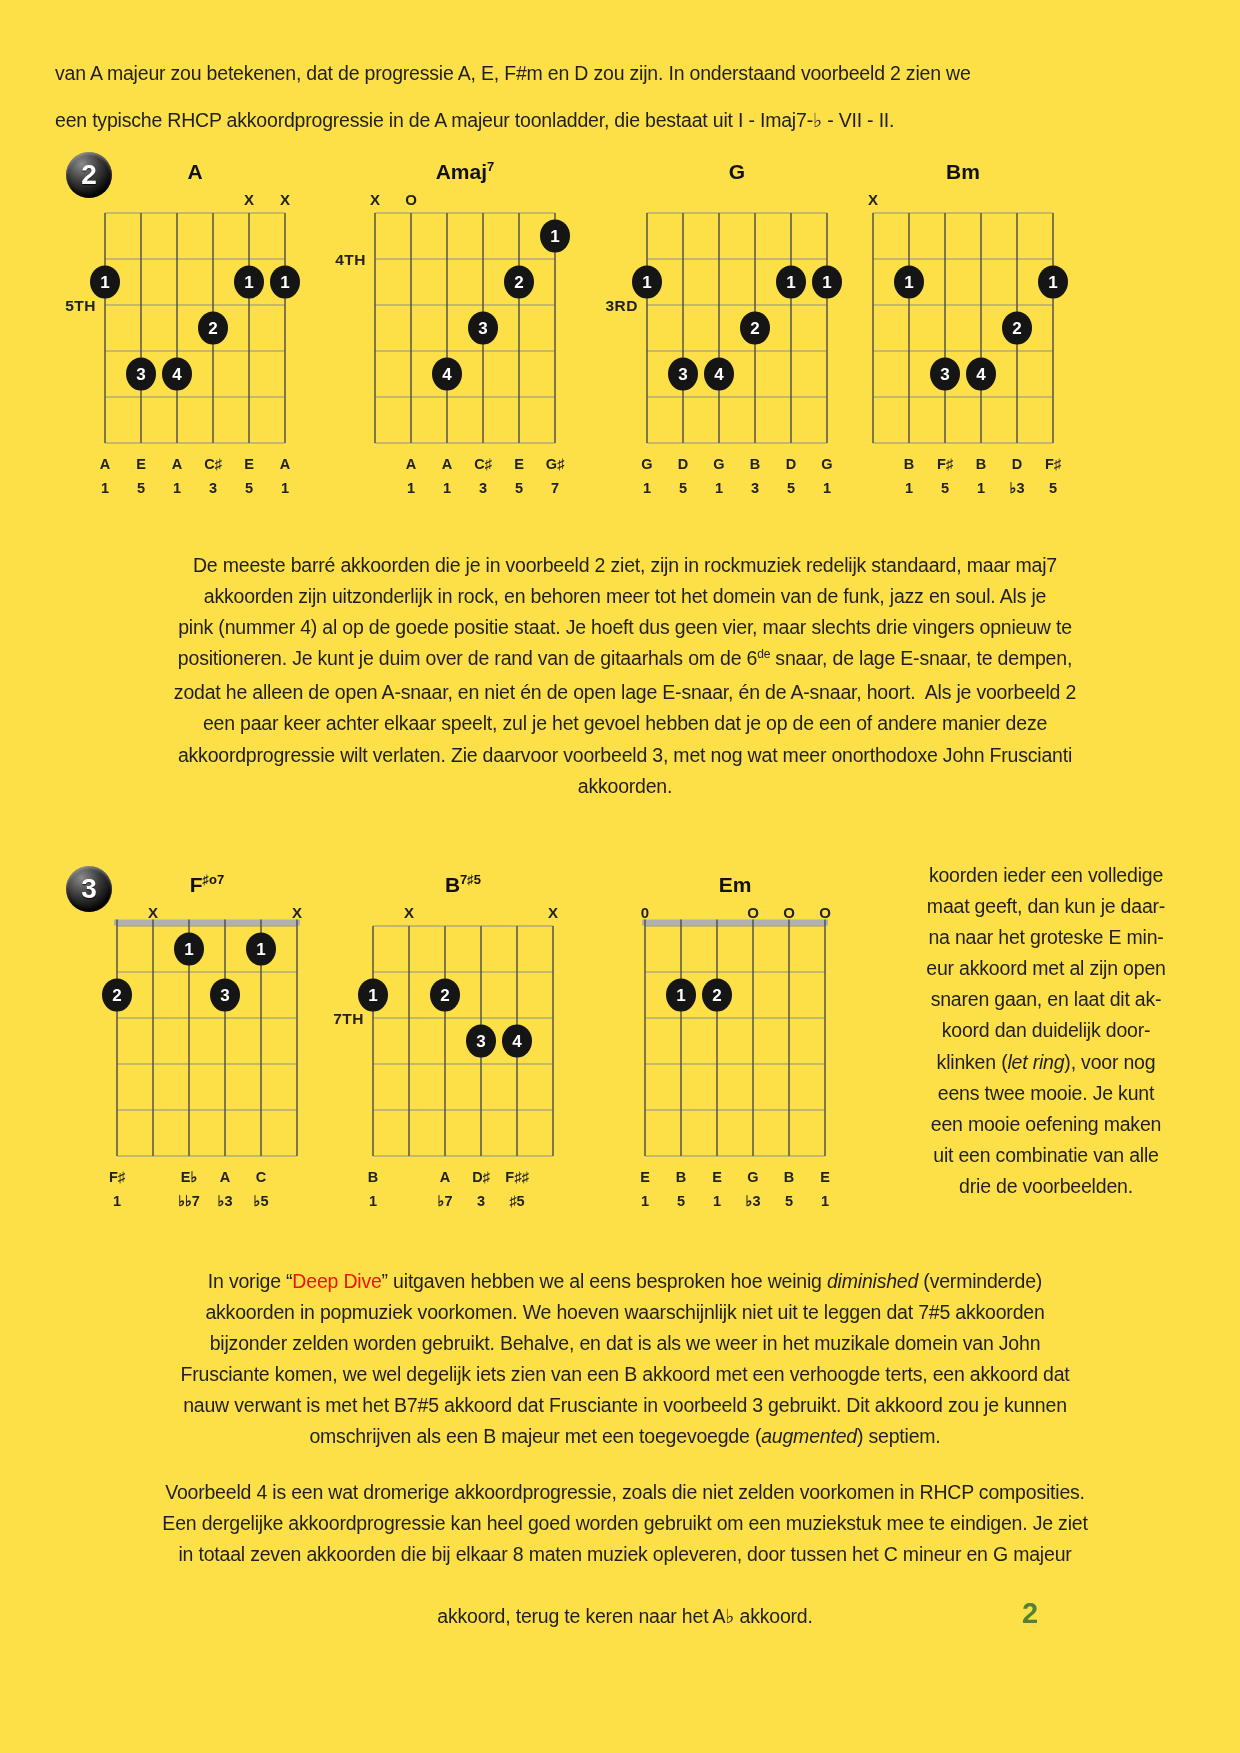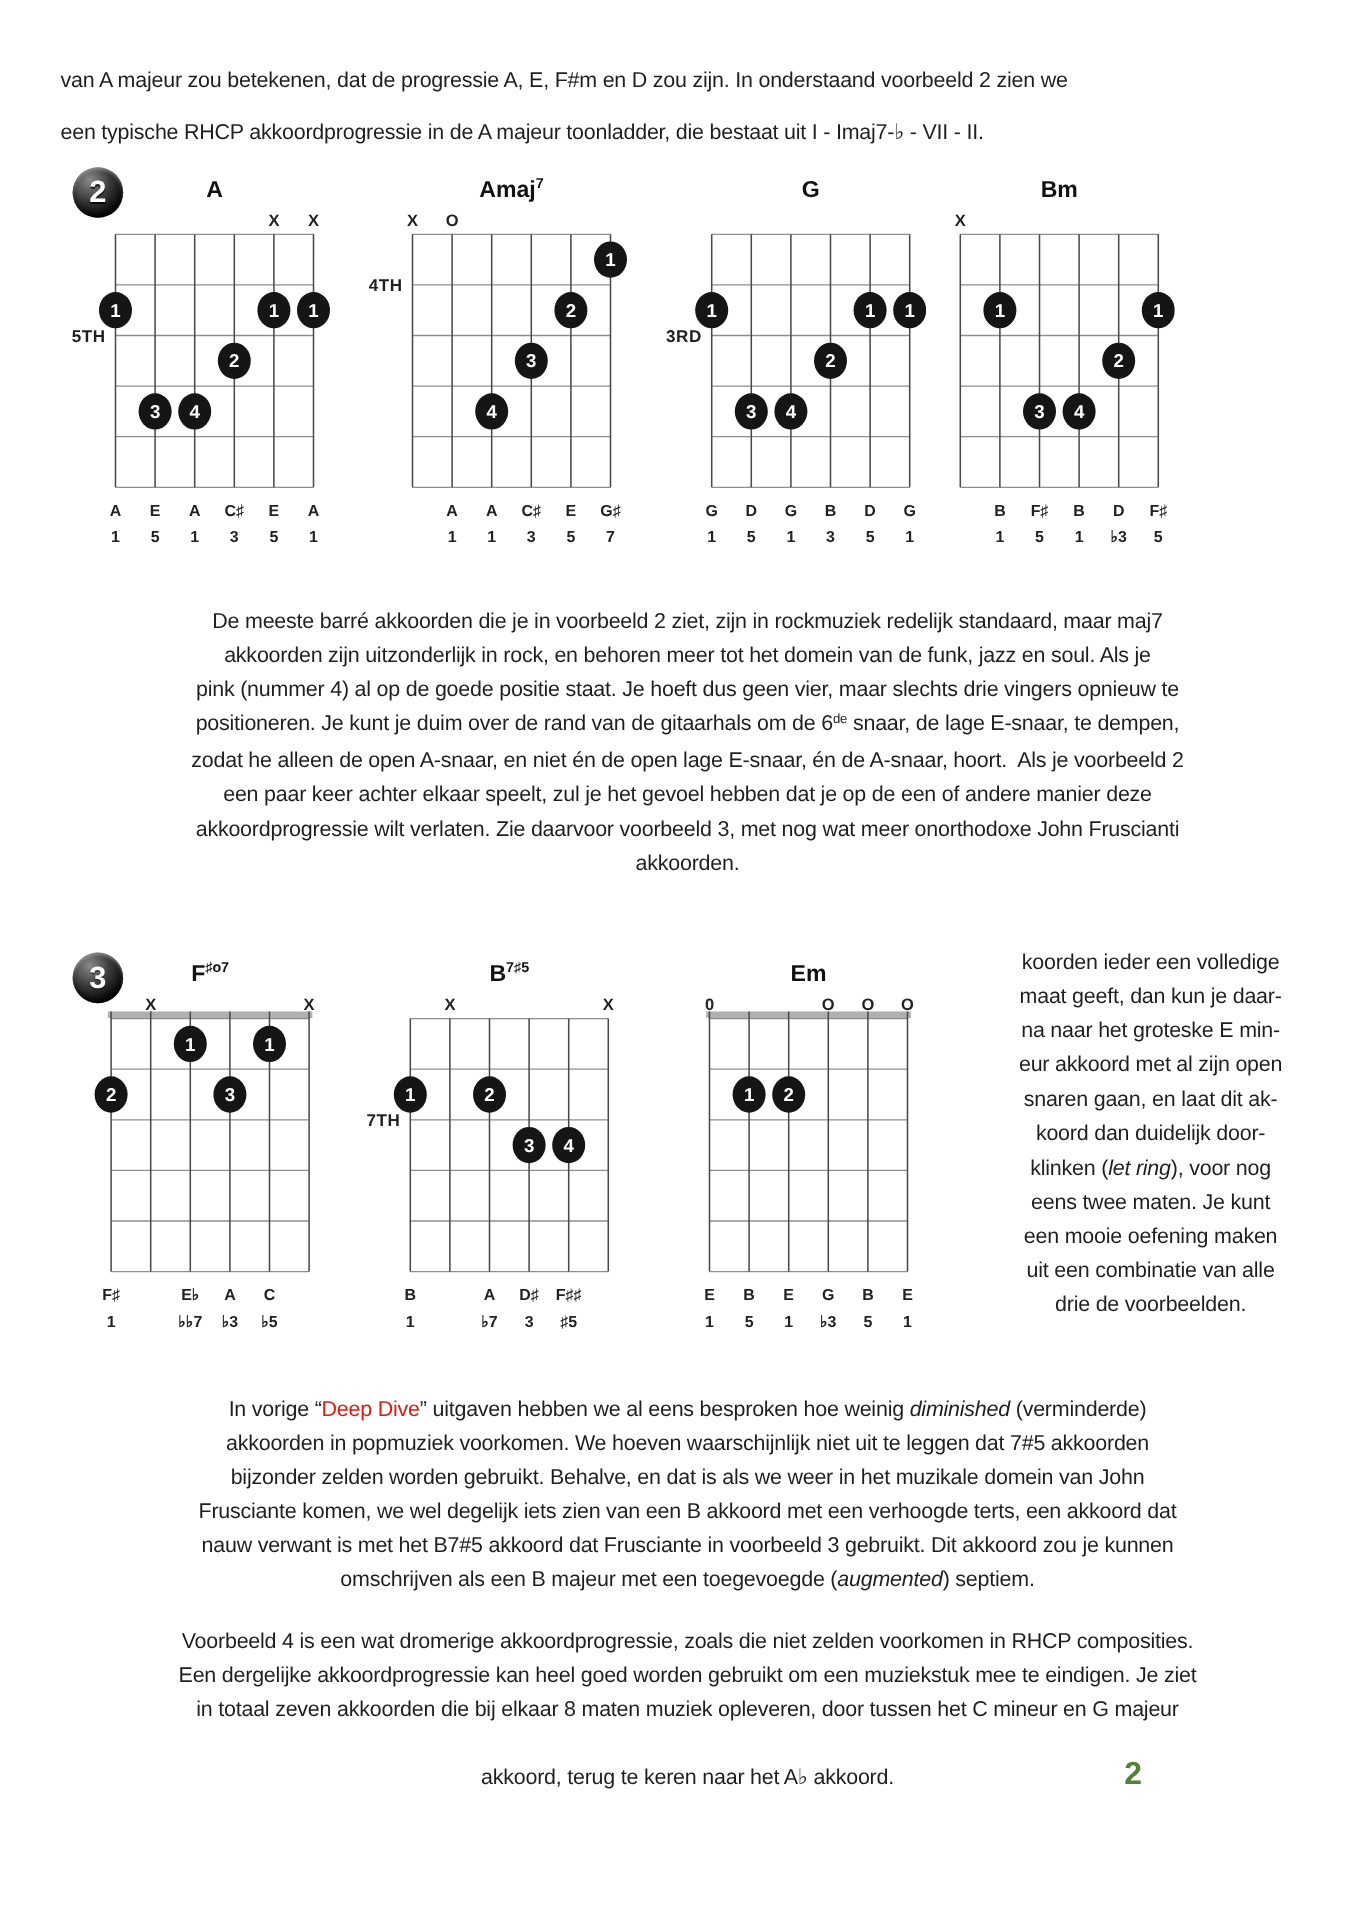--- a/index.html
+++ b/index.html
@@ -1,17 +1,17 @@
 <!DOCTYPE html>
 <html style="--red: #e8150c; --green: #538135;"><head>
 <meta charset="utf-8">
 <style>
   html,body{margin:0;padding:0;background:#e9e9e9;}
   .page{
-    position:relative;width:1240px;height:1753px;margin:0 auto;background:#ffffff;
+    position:relative;width:1240px;height:1753px;margin:0 auto;background:#fde047;
     font-family:"Liberation Sans",sans-serif;color:#1f1f1f;overflow:hidden;
   }
   .para{position:absolute;font-size:19.5px;letter-spacing:-0.2px;}
   .para .line{white-space:pre;}
   .intro .line{line-height:47px;}
   .body-par .line{line-height:31.1px;text-align:center;}
   .seg-n{}
   .seg-i{font-style:italic;}
   .seg-r{color:var(--red,#e8150c);}
   .seg-sup{font-size:12px;position:relative;top:-7px;}
@@ -212,21 +212,21 @@
       <div class="line"><span class="seg-n">akkoorden zijn uitzonderlijk in rock, en behoren meer tot het domein van de funk, jazz en soul. Als je</span></div>
       <div class="line"><span class="seg-n">pink (nummer 4) al op de goede positie staat. Je hoeft dus geen vier, maar slechts drie vingers opnieuw te</span></div>
       <div class="line"><span class="seg-n">positioneren. Je kunt je duim over de rand van de gitaarhals om de 6</span><span class="seg-sup">de</span><span class="seg-n"> snaar, de lage E-snaar, te dempen,</span></div>
       <div class="line"><span class="seg-n">zodat he alleen de open A-snaar, en niet én de open lage E-snaar, én de A-snaar, hoort.  Als je voorbeeld 2</span></div>
       <div class="line"><span class="seg-n">een paar keer achter elkaar speelt, zul je het gevoel hebben dat je op de een of andere manier deze</span></div>
       <div class="line"><span class="seg-n">akkoordprogressie wilt verlaten. Zie daarvoor voorbeeld 3, met nog wat meer onorthodoxe John Fruscianti</span></div>
       <div class="line"><span class="seg-n">akkoorden.</span></div>
     </div>
 
   <div class="badge" style="left:66px;top:866px">3</div>
-  <div class="chord" style="left:46px;top:868px">
+  <div class="chord" style="left:62px;top:868px">
       <svg width="250" height="352" viewBox="0 0 250 352">
         <text x="145" y="24" text-anchor="middle" class="c-title"><tspan>F</tspan><tspan dy="-8" class="c-sup">♯o7</tspan></text>
         <text x="91" y="50" text-anchor="middle" class="c-mark">X</text>
         <text x="235" y="50" text-anchor="middle" class="c-mark">X</text>
         <rect x="52" y="51.5" width="186" height="6" fill="#b0b0b0"></rect>
         <line x1="55" y1="58" x2="235" y2="58" stroke="#8f8f8f" stroke-width="1.2"></line>
         <line x1="55" y1="104" x2="235" y2="104" stroke="#8f8f8f" stroke-width="1.2"></line>
         <line x1="55" y1="150" x2="235" y2="150" stroke="#8f8f8f" stroke-width="1.2"></line>
         <line x1="55" y1="196" x2="235" y2="196" stroke="#8f8f8f" stroke-width="1.2"></line>
         <line x1="55" y1="242" x2="235" y2="242" stroke="#8f8f8f" stroke-width="1.2"></line>
@@ -330,21 +330,21 @@
       </svg>
     </div>
   <div class="para body-par" style="left:876px;top:860px;width:340px">
       <div class="line"><span class="seg-n">koorden ieder een volledige</span></div>
       <div class="line"><span class="seg-n">maat geeft, dan kun je daar-</span></div>
       <div class="line"><span class="seg-n">na naar het groteske E min-</span></div>
       <div class="line"><span class="seg-n">eur akkoord met al zijn open</span></div>
       <div class="line"><span class="seg-n">snaren gaan, en laat dit ak-</span></div>
       <div class="line"><span class="seg-n">koord dan duidelijk door-</span></div>
       <div class="line"><span class="seg-n">klinken (</span><span class="seg-i">let ring</span><span class="seg-n">), voor nog</span></div>
-      <div class="line"><span class="seg-n">eens twee maten. Je kunt</span></div>
+      <div class="line"><span class="seg-n">eens twee mooie. Je kunt</span></div>
       <div class="line"><span class="seg-n">een mooie oefening maken</span></div>
       <div class="line"><span class="seg-n">uit een combinatie van alle</span></div>
       <div class="line"><span class="seg-n">drie de voorbeelden.</span></div>
     </div>
 
   <div class="para body-par" style="left:55px;top:1266px;width:1140px">
       <div class="line"><span class="seg-n">In vorige “</span><span class="seg-r">Deep Dive</span><span class="seg-n">” uitgaven hebben we al eens besproken hoe weinig </span><span class="seg-i">diminished</span><span class="seg-n"> (verminderde)</span></div>
       <div class="line"><span class="seg-n">akkoorden in popmuziek voorkomen. We hoeven waarschijnlijk niet uit te leggen dat 7#5 akkoorden</span></div>
       <div class="line"><span class="seg-n">bijzonder zelden worden gebruikt. Behalve, en dat is als we weer in het muzikale domein van John</span></div>
       <div class="line"><span class="seg-n">Frusciante komen, we wel degelijk iets zien van een B akkoord met een verhoogde terts, een akkoord dat</span></div>

